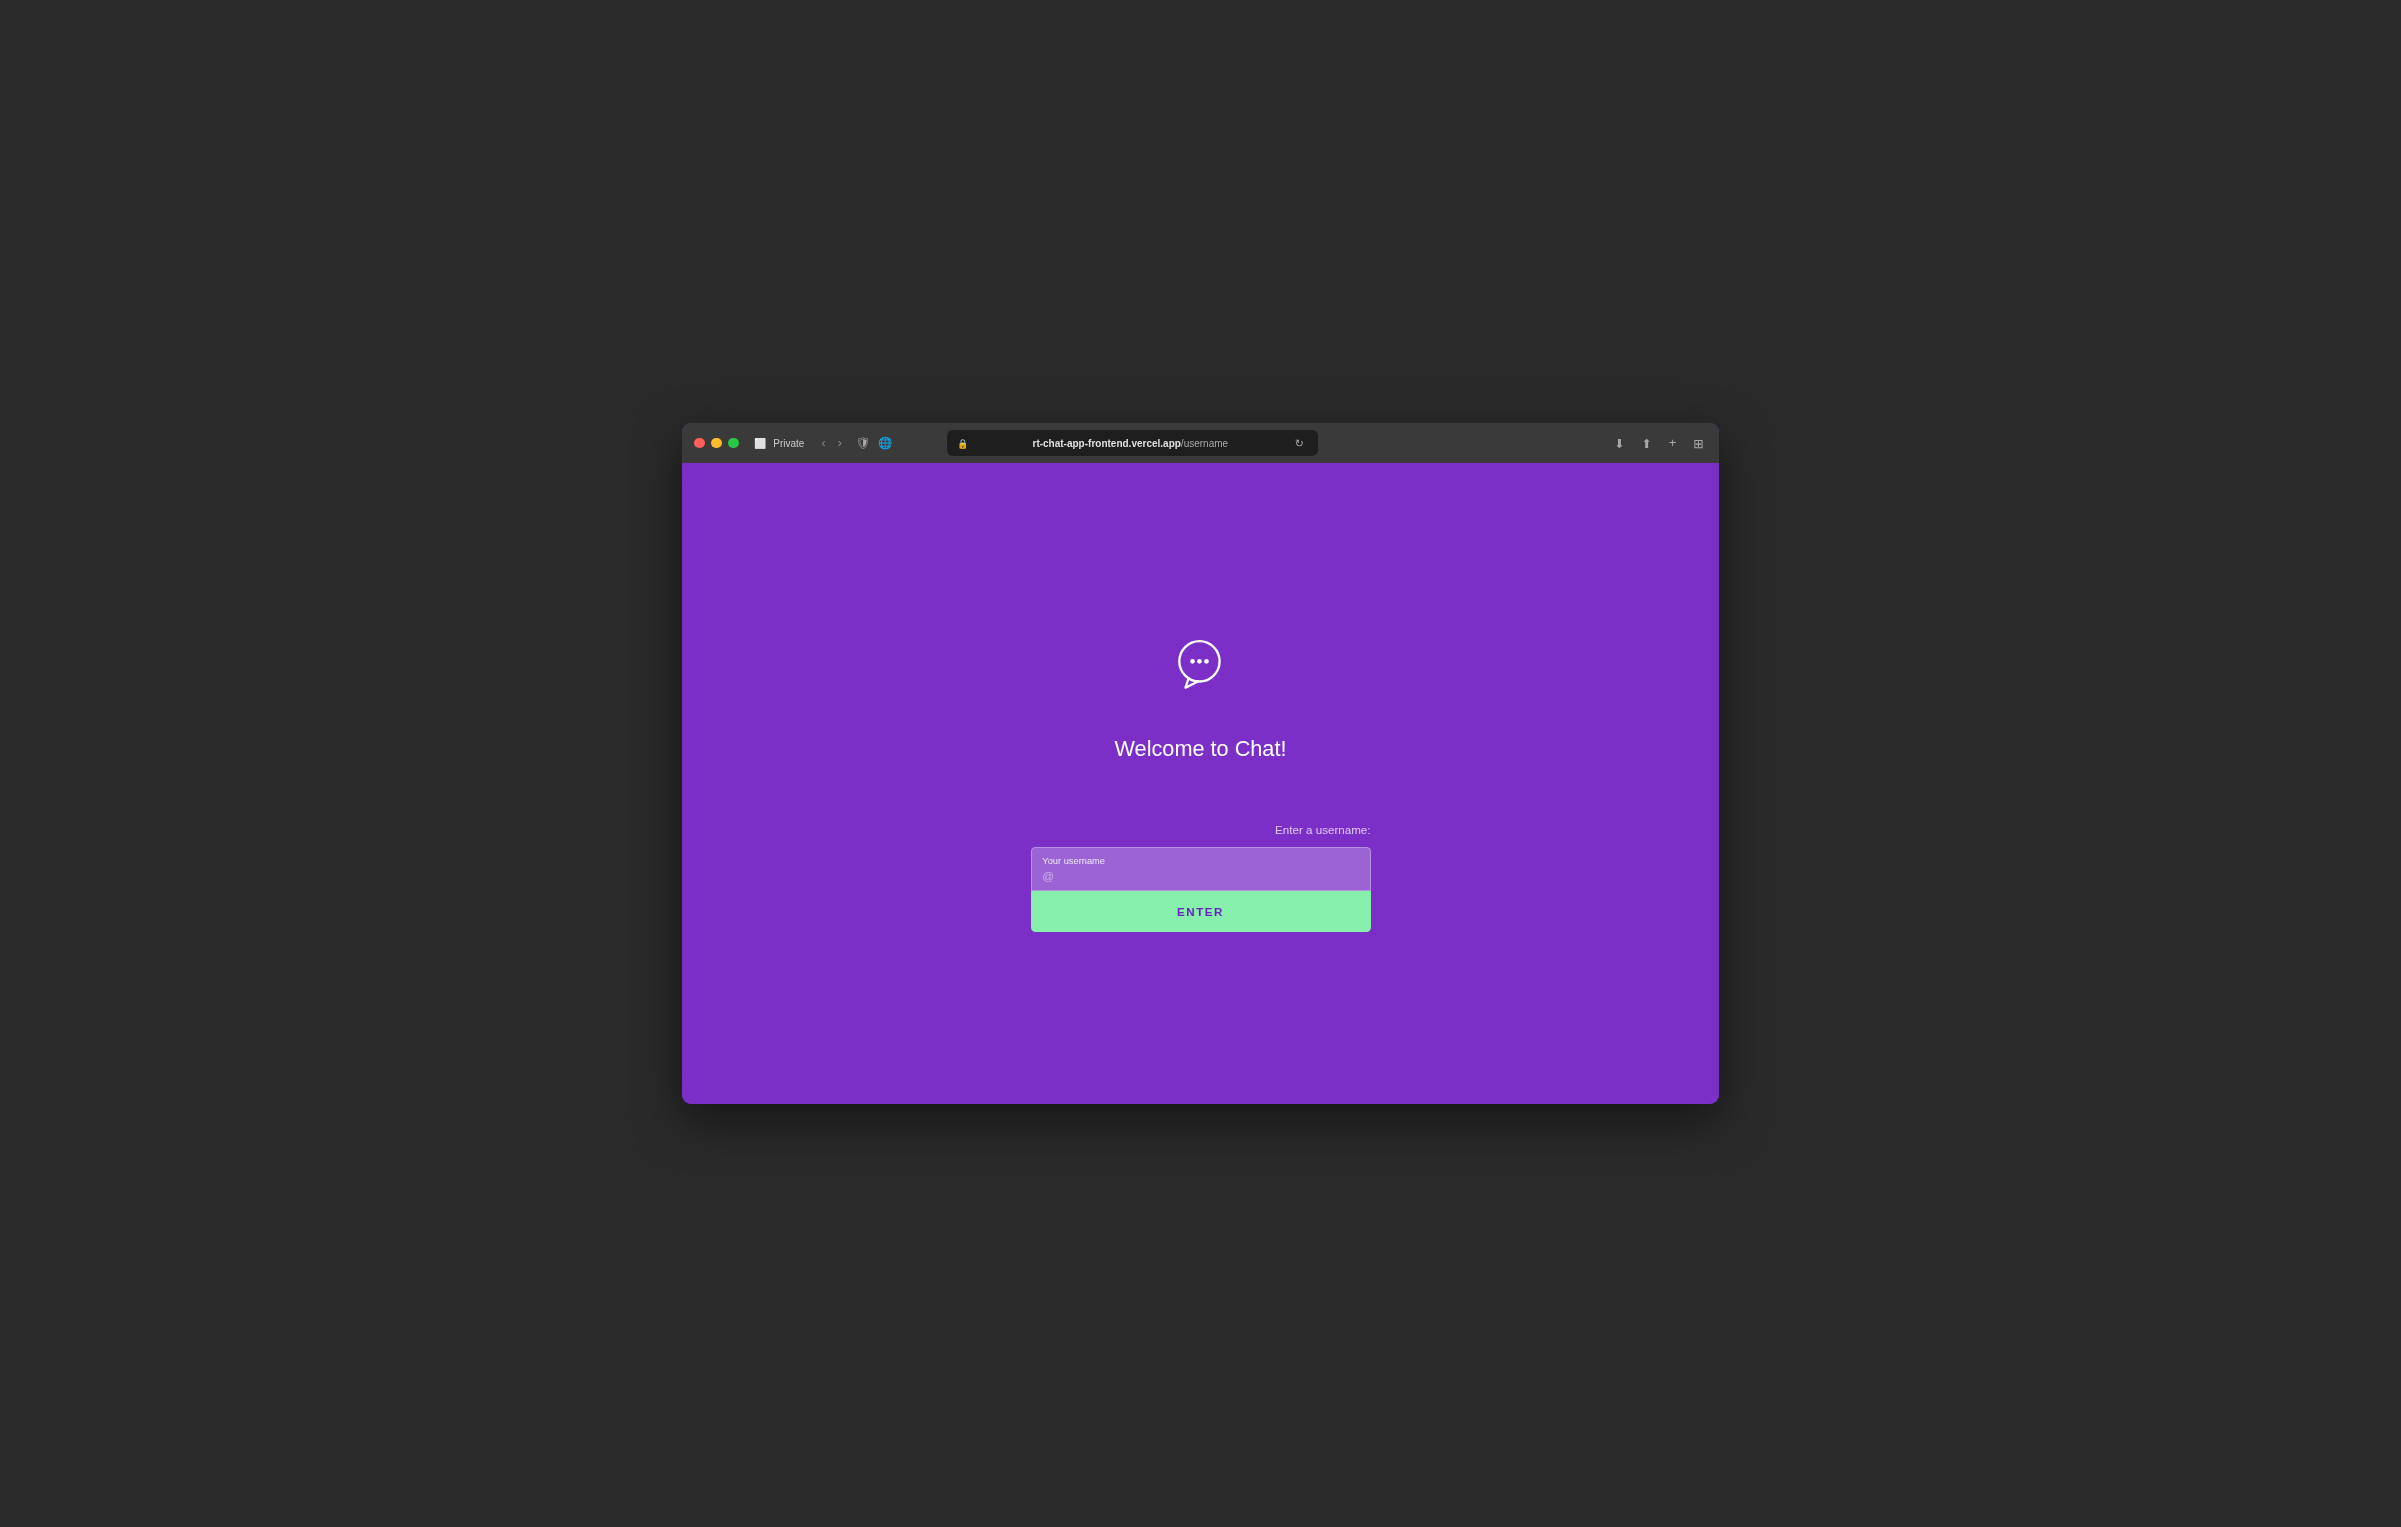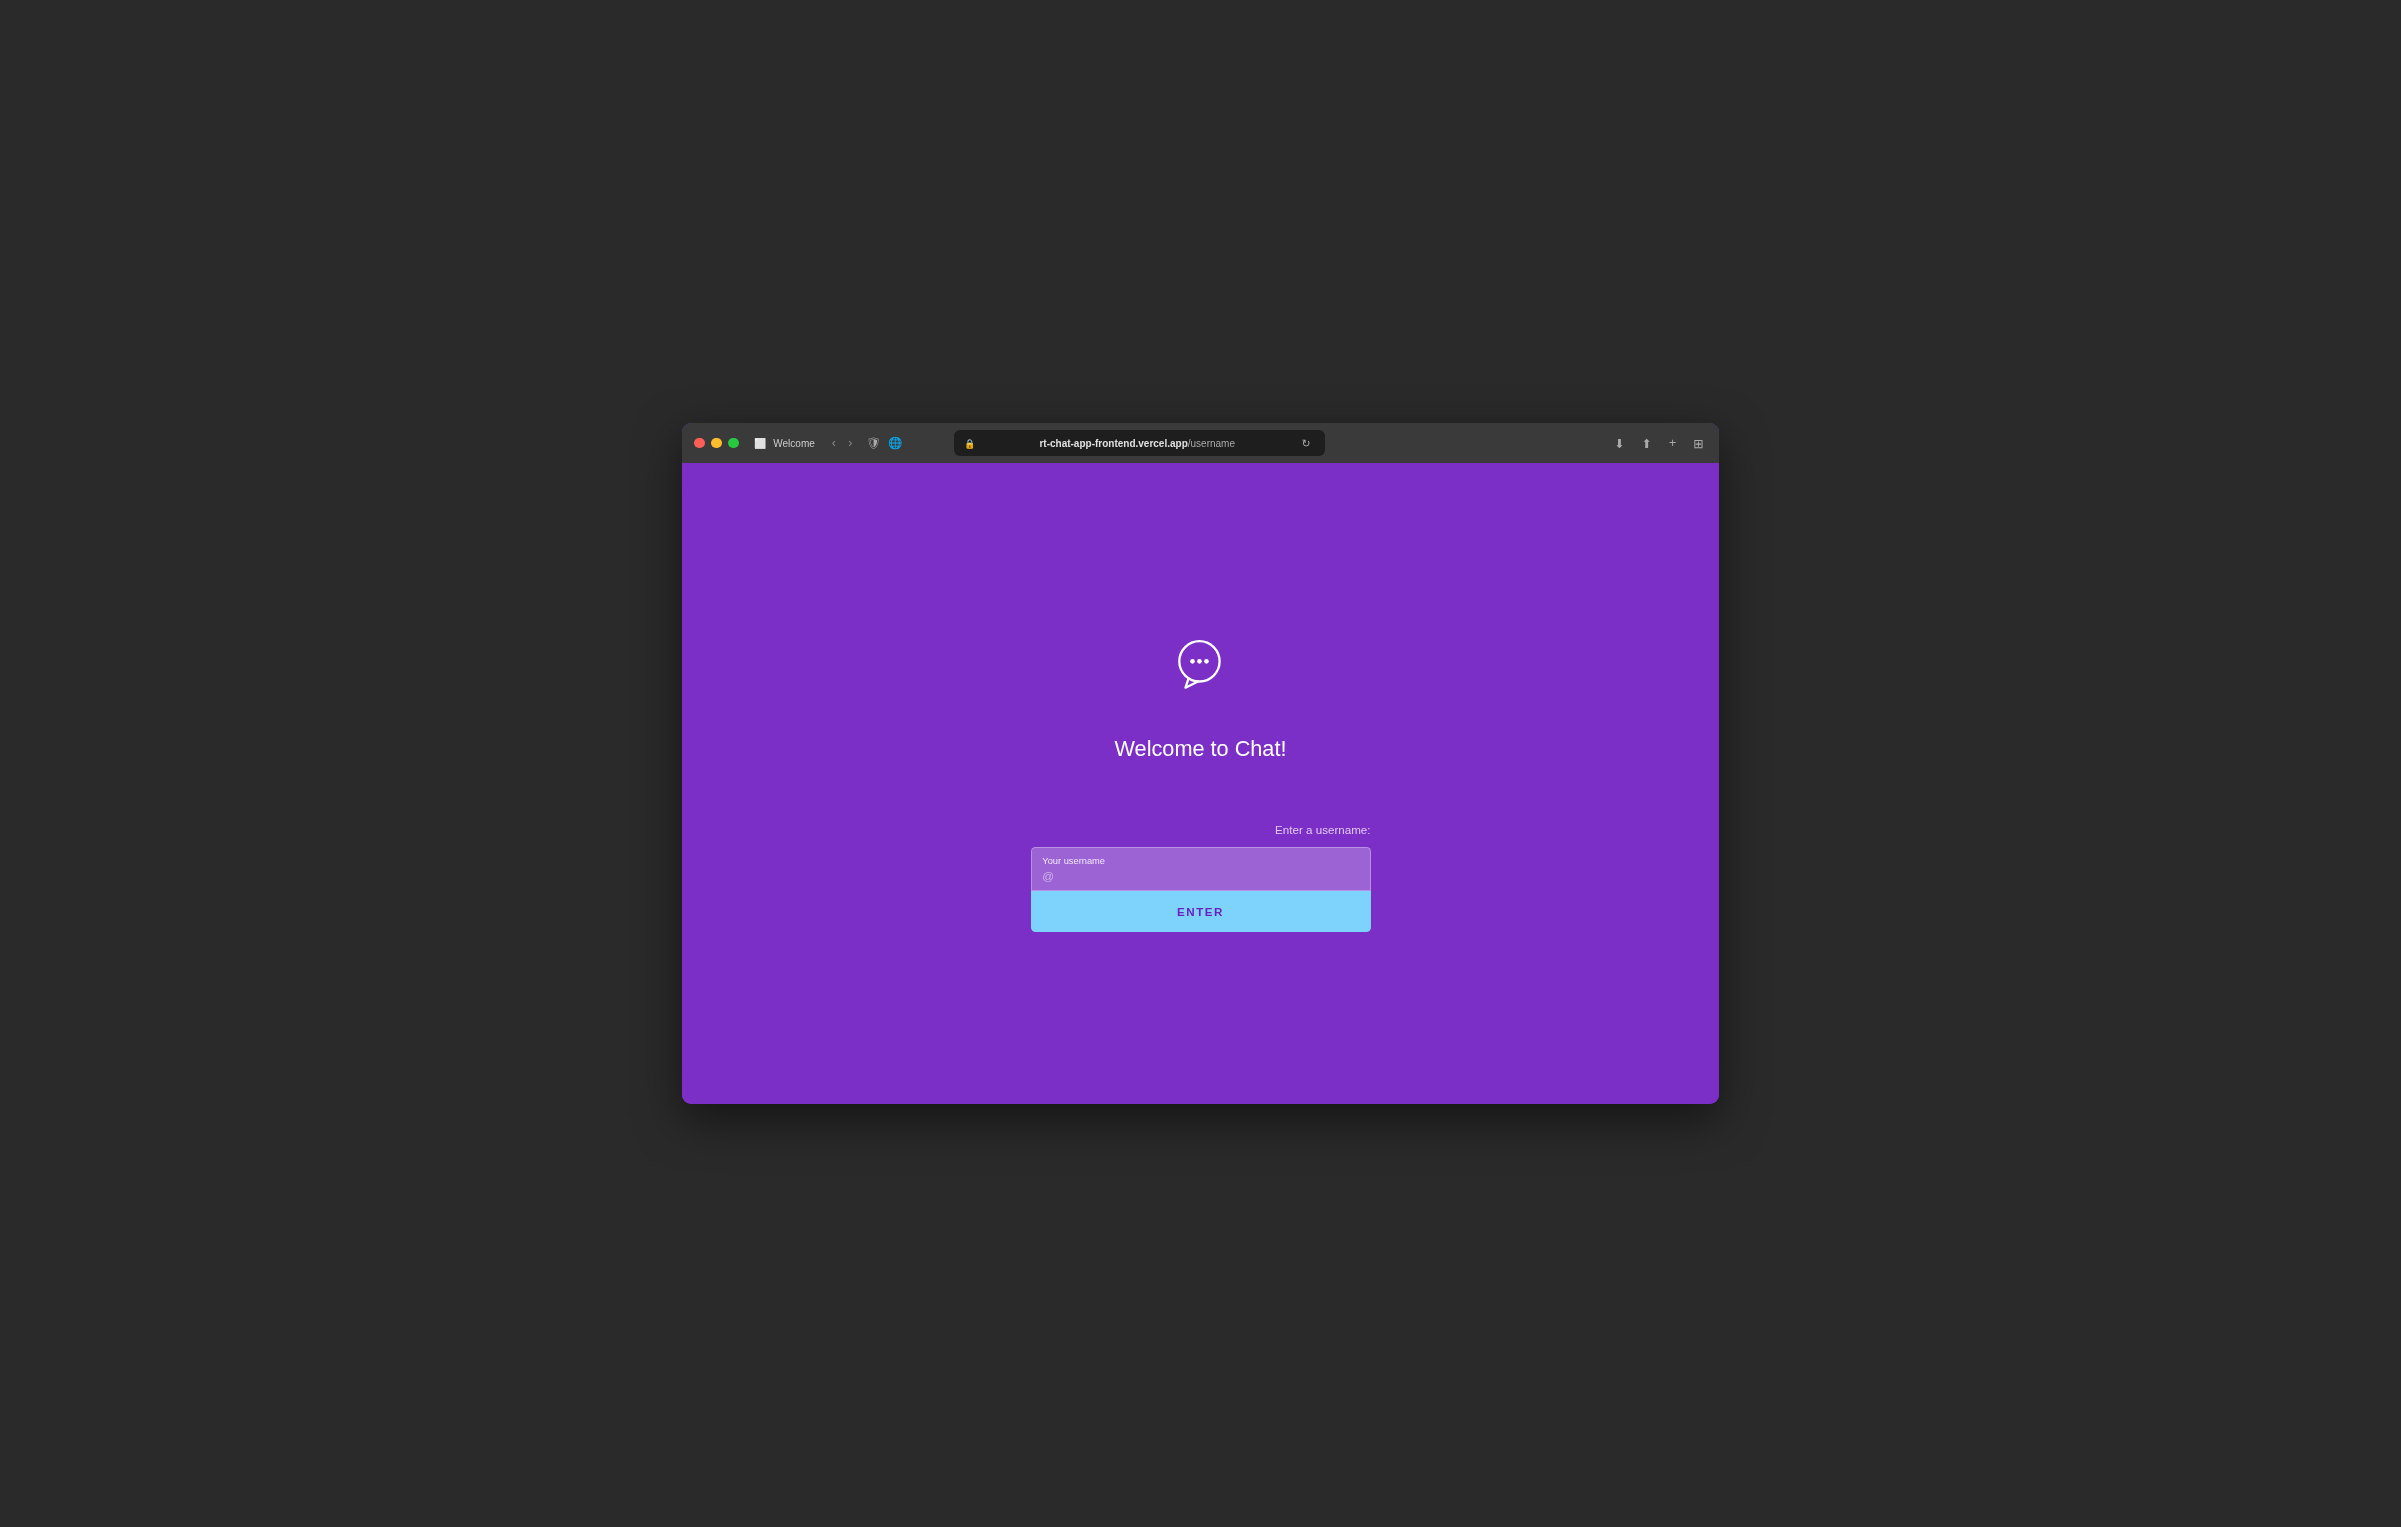--- a/index.html
+++ b/index.html
@@ -227,21 +227,21 @@
       font-size: 11.6px;
       width: 100%;
       font-family: inherit;
     }
 
     .username-input::placeholder {
       color: rgba(255,255,255,0.5);
     }
 
     .enter-button {
-      background: #7dd3fc;
+      background: #86efac;
       border: none;
       border-radius: 0 0 4.6px 4.6px;
       padding: 14px;
       color: #6b20c0;
       font-size: 11.6px;
       font-weight: 700;
       letter-spacing: 1.5px;
       cursor: pointer;
       width: 100%;
       text-transform: uppercase;
@@ -255,21 +255,21 @@
 
   <div class="title-bar">
     <div class="traffic-lights">
       <div class="traffic-light close"></div>
       <div class="traffic-light minimize"></div>
       <div class="traffic-light maximize"></div>
     </div>
 
     <div class="tab-area">
       <span class="tab-icon">⬜</span>
-      <span class="tab-label">Welcome</span>
+      <span class="tab-label">Private</span>
     </div>
 
     <div class="nav-buttons">
       <button class="nav-btn">‹</button>
       <button class="nav-btn">›</button>
     </div>
 
     <div class="pre-address">
       <span class="pre-addr-icon">🛡</span>
       <span class="pre-addr-icon">🌐</span>

